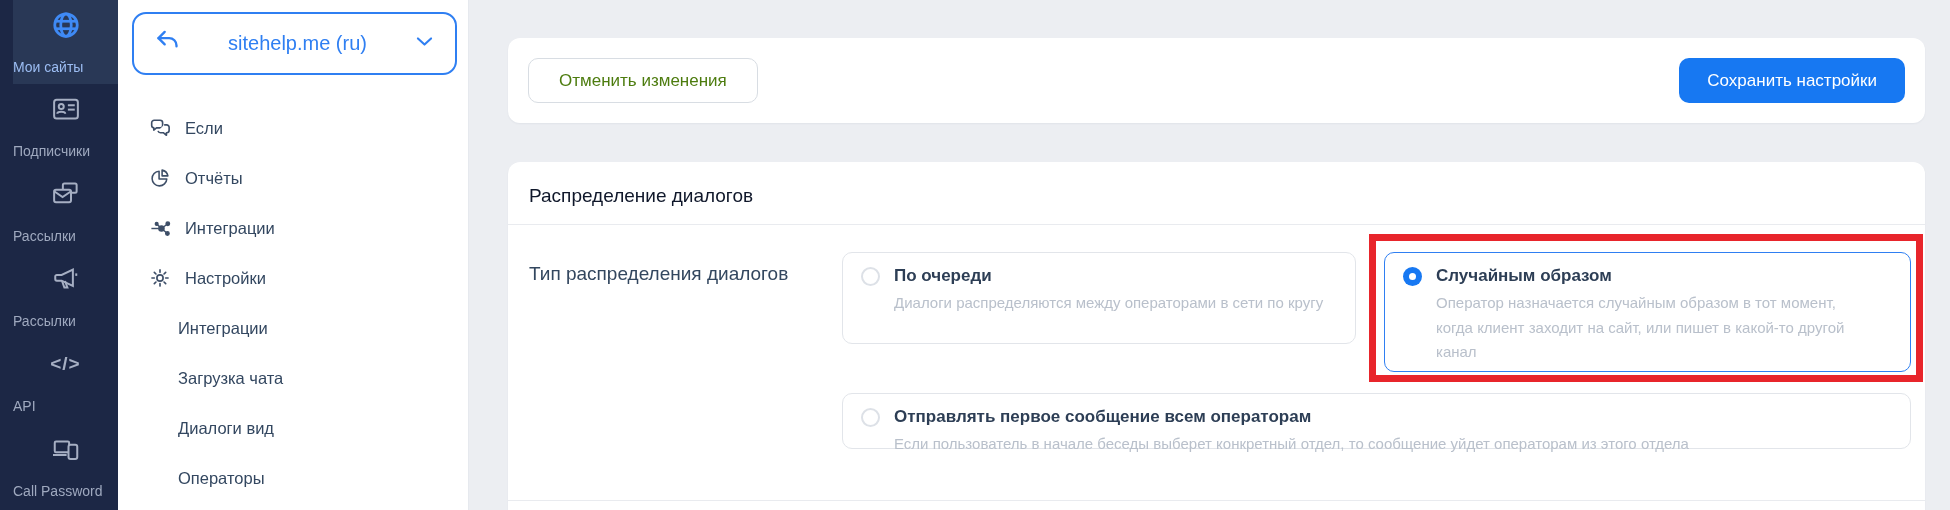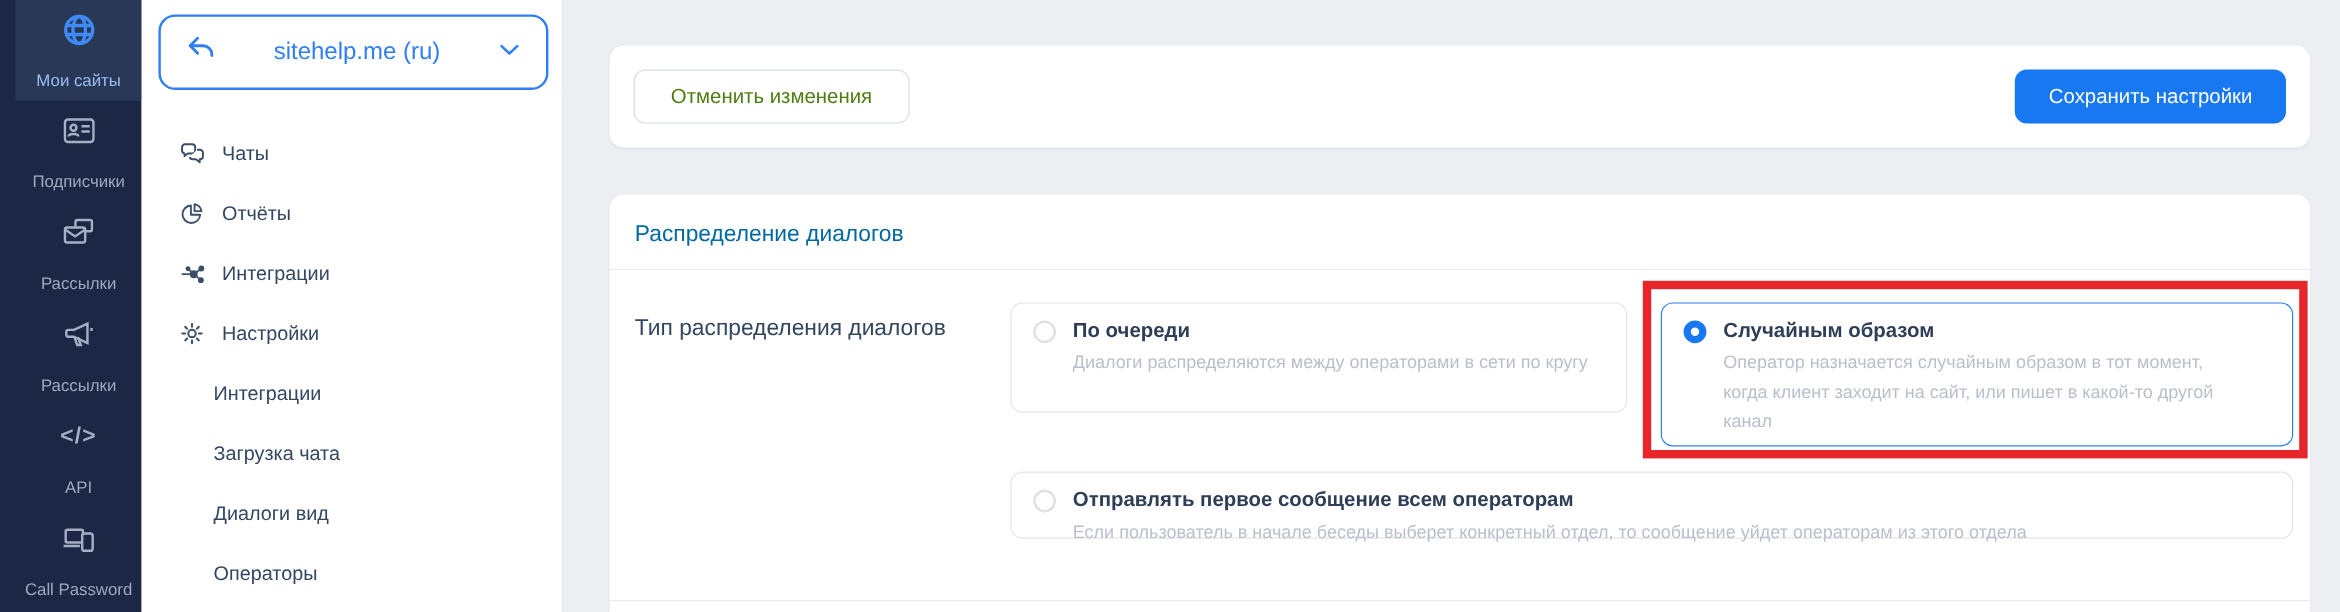--- a/index.html
+++ b/index.html
@@ -1,20 +1,20 @@
 <!DOCTYPE html>
 <html><head>
 <meta charset="utf-8">
 <style>
   html,body{margin:0;padding:0;background:#eceef2;font-family:"Liberation Sans",sans-serif;}
   .page{position:relative;width:1950px;height:510px;overflow:hidden;background:#eceef2;}
 
   
   .sb-dark{position:absolute;left:0;top:0;width:118px;height:510px;background:#1c2745;}
-  .sb-item{height:85px;display:flex;flex-direction:column;align-items:center;justify-content:center;gap:19px;cursor:pointer;margin-left:13px;}
+  .sb-item{height:85px;display:flex;flex-direction:column;justify-content:center;gap:19px;cursor:pointer;margin-left:13px;}
   .sb-item .sb-lbl{font-size:14px;color:#9fa9bf;white-space:nowrap;}
   .sb-item.active{background:#293856;height:84px;}
   .sb-item.active .sb-lbl{color:#9cbdf3;}
   .sb-ico{display:flex;align-items:center;justify-content:center;height:30px;}
   .code-glyph{font-size:19px;color:#a6afc3;font-weight:bold;letter-spacing:1px;}
 
   
   .sb-white{position:absolute;left:118px;top:0;width:351px;height:510px;background:#ffffff;border-right:1px solid #e6e9ee;box-sizing:border-box;}
   .site-selector{position:absolute;left:14px;top:12px;width:325px;height:63px;border:2px solid #2f7ff2;border-radius:14px;background:#fff;display:flex;align-items:center;justify-content:space-between;padding:0 20px;box-sizing:border-box;cursor:pointer;}
   .site-name{color:#2f7ff2;font-size:20px;}
@@ -24,21 +24,21 @@
   .nav-ico{width:24px;display:flex;justify-content:center;align-items:center;}
 
   
   .card{position:absolute;background:#fff;border-radius:12px;box-shadow:0 1px 2px rgba(25,39,72,.05);}
   .card-toolbar{left:508px;top:38px;width:1417px;height:85px;}
   .btn{font-family:"Liberation Sans",sans-serif;cursor:pointer;}
   .btn-cancel{position:absolute;left:20px;top:20px;height:45px;padding:0 30px;background:#fff;border:1px solid #d8dde3;border-radius:10px;font-size:17px;color:#4d7c0f;}
   .btn-save{position:absolute;right:20px;top:20px;height:45px;padding:0 28px;background:#1778f2;border:none;border-radius:10px;font-size:17px;color:#fff;}
 
   .card-settings{left:508px;top:162px;width:1417px;height:400px;}
-  .section-title{padding:23px 21px 0;font-size:19px;color:#0369a1;}
+  .section-title{padding:23px 21px 0;font-size:19px;color:#0f172a;}
   .divider{position:absolute;left:0;right:0;height:1px;background:#e9ebef;}
   .hr1{top:62px;}
   .hr2{top:338px;}
   .row-label{position:absolute;left:21px;top:101px;font-size:19px;color:#33475f;}
 
   .option{position:absolute;background:#fff;border:1px solid #e2e5ea;border-radius:10px;box-sizing:border-box;padding:13px 18px;cursor:pointer;}
   .option.selected{border:1px solid #2f7ff2;}
   .opt1{left:334px;top:90px;width:514px;height:92px;}
   .opt2{left:876px;top:90px;width:527px;height:120px;}
   .opt3{left:334px;top:231px;width:1069px;height:56px;}
@@ -144,21 +144,21 @@
 
     <div class="nav">
 
       <div class="nav-item">
         <span class="nav-ico">
           <svg width="23" height="23" viewBox="0 0 24 24" fill="#fff" stroke="#3e4f68" stroke-width="1.7" stroke-linejoin="round">
             <path d="M2.8 6a2.6 2.6 0 0 1 2.6-2.6h6.2A2.6 2.6 0 0 1 14.2 6v2.8a2.6 2.6 0 0 1-2.6 2.6H7.8L5 13.6v-2.3A2.6 2.6 0 0 1 2.8 8.8z"></path>
             <path d="M15.8 8.2h2.6A2.6 2.6 0 0 1 21 10.8v3a2.6 2.6 0 0 1-2.6 2.6h-.2v2.7l-3.3-2.7h-3a2.6 2.6 0 0 1-2.5-1.9"></path>
           </svg>
         </span>
-        <span>Чаты</span>
+        <span>Если</span>
       </div>
 
       <div class="nav-item">
         <span class="nav-ico">
           <svg width="22" height="22" viewBox="0 0 24 24" fill="none" stroke="#3e4f68" stroke-width="1.7" stroke-linejoin="round">
             <path d="M11 4.6A8 8 0 1 0 19.4 13H11z"></path>
             <path d="M14.3 3.4a8 8 0 0 1 6.3 6.3h-6.3z"></path>
           </svg>
         </span>
         <span>Отчёты</span>

